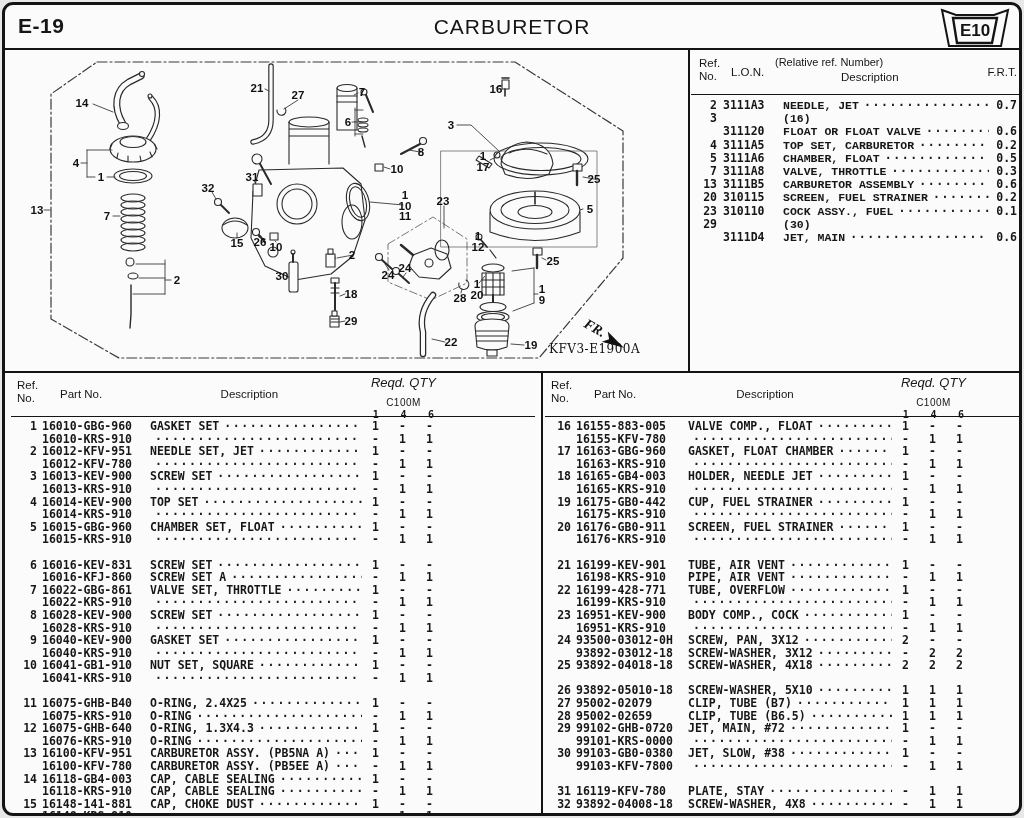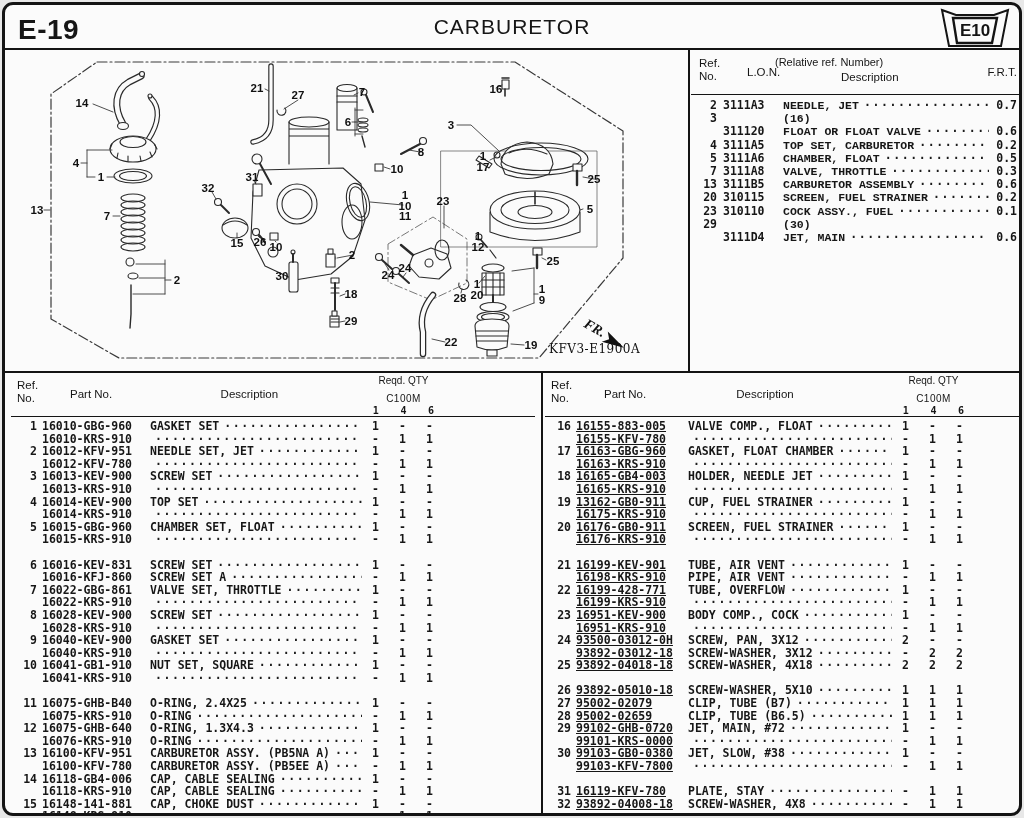--- a/index.html
+++ b/index.html
@@ -3,77 +3,77 @@
 <meta charset="utf-8">
 <style>
   html,body{margin:0;padding:0;background:#e8e8e8;}
   body{width:1024px;height:818px;position:relative;overflow:hidden;
        font-family:"Liberation Sans",sans-serif;color:#161616;}
   .page{position:absolute;left:2px;top:2px;right:2px;bottom:2px;background:#fbfbfb;
         border:3.5px solid #141414;border-radius:11px;overflow:hidden;}
 
   
   .hdr{position:absolute;left:0;top:0;right:0;height:43px;border-bottom:2.5px solid #141414;}
-  .page-code{position:absolute;left:13px;top:9px;font-size:28px;font-weight:bold;letter-spacing:.5px;}
+  .page-code{position:absolute;left:13px;top:9px;font-size:21px;font-weight:bold;letter-spacing:.5px;}
   .page-title{position:absolute;left:0;right:0;top:10px;text-align:center;font-size:21px;letter-spacing:1px;}
   .badge{position:absolute;right:8px;top:2px;}
 
   
   .vline-frt{position:absolute;left:683px;top:45px;width:2px;height:321px;background:#141414;}
   .hline-mid{position:absolute;left:0;right:0;top:366px;height:2px;background:#141414;}
   .vline-tbl{position:absolute;left:536px;top:368px;bottom:0;width:1.5px;background:#141414;}
 
   
   .art{position:absolute;left:8px;top:47px;}
   .callouts{position:absolute;inset:0;pointer-events:none;}
   .callout{position:absolute;transform:translate(-50%,-50%);font-size:11.5px;font-weight:bold;
            line-height:10.5px;text-align:center;color:#101010;white-space:nowrap;}
   .diagram-code{position:absolute;left:544px;top:337px;font-family:"DejaVu Serif",serif;
                 font-size:12px;letter-spacing:.5px;color:#101010;}
 
   
   .frt{position:absolute;left:686px;top:48px;width:330px;height:316px;}
   .frt-head{position:relative;height:41px;border-bottom:1.5px solid #141414;font-size:11.5px;}
   .fh-ref{position:absolute;left:8px;top:4px;line-height:13px;}
-  .fh-lon{position:absolute;left:56px;top:13px;}
+  .fh-lon{position:absolute;left:40px;top:13px;}
   .fh-rel{position:absolute;left:84px;top:3px;font-size:11px;}
   .fh-desc{position:absolute;left:150px;top:18px;}
   .fh-frt{position:absolute;right:4px;top:13px;}
   .frt-rows{padding-top:4px;}
   .frt-row{display:flex;height:13.2px;line-height:13.2px;
            font-family:"DejaVu Sans Mono",monospace;font-size:11.5px;font-weight:bold;
            padding-right:4px;white-space:nowrap;}
   .fr-ref{width:26px;text-align:right;}
   .fr-lon{width:55px;padding-left:6px;}
   .fr-desc{padding-left:5px;font-family:Liberation Mono, monospace;}
   .fr-frt{width:28px;text-align:right;}
 
   
   .ptable{position:absolute;top:369px;bottom:0;}
   .pt-left{left:6px;width:524px;}
   .pt-right{left:540px;width:478px;}
   .pt-head{position:relative;height:42px;border-bottom:1.5px solid #141414;font-size:11.5px;}
   .ph-ref{position:absolute;left:6px;top:5px;line-height:13px;}
-  .ph-part{position:absolute;left:59px;top:14px;text-align:right;}
+  .ph-part{position:absolute;left:49px;top:14px;text-align:right;}
   .ph-desc{position:absolute;left:40%;top:14px;}
   .ph-qty{position:absolute;top:1px;width:83px;text-align:center;}
   .pt-left .ph-qty{right:90px;}
   .pt-right .ph-qty{right:48px;}
-  .ph-qty .t{font-size:10px;}
+  .ph-qty .t{font-size:13px;font-style:italic;}
   .ph-qty .m{font-size:10px;margin-top:7px;letter-spacing:.5px;}
   .ph-qty .n{display:flex;margin-top:1px;font-family:"DejaVu Sans Mono",monospace;font-size:10px;font-weight:bold;}
   .ph-qty .n span{width:27.6px;text-align:center;}
   .p-rows{padding-top:3px;}
   .p-row{display:flex;height:12.6px;line-height:12.6px;white-space:nowrap;
          font-family:"DejaVu Sans Mono",monospace;font-size:11.5px;font-weight:bold;}
   .pt-left .p-row{padding-right:92px;}
   .pt-right .p-row{padding-right:50px;}
   .p-ref{width:26px;text-align:right;}
   .p-part{width:106px;padding-left:5px;}
-  .pt-right .p-part{width:110px;text-decoration:underline;}
+  .pt-right .p-part{width:110px;}
   .p-desc{padding-left:2px;}
   .gap{margin-top:12.6px;}
 
   .lead{flex:1;overflow:hidden;white-space:nowrap;letter-spacing:1.6px;padding:0 5px;color:#1c1c1c;}
   .qc{width:27px;text-align:center;}
 </style>
 </head>
 <body>
 
 <div class="page">
@@ -784,21 +784,21 @@
           <div class="p-ref"></div>
           <div class="p-part">16100-KFV-780</div>
           <div class="p-desc">CARBURETOR ASSY. (PB5EE A)</div>
           <div class="lead">······································································</div>
           <div class="qc">-</div>
           <div class="qc">1</div>
           <div class="qc">1</div>
         </div>
         <div class="p-row">
           <div class="p-ref">14</div>
-          <div class="p-part">16118-GB4-006</div>
+          <div class="p-part">16118-GB4-003</div>
           <div class="p-desc">CAP, CABLE SEALING</div>
           <div class="lead">······································································</div>
           <div class="qc">1</div>
           <div class="qc">-</div>
           <div class="qc">-</div>
         </div>
         <div class="p-row">
           <div class="p-ref"></div>
           <div class="p-part">16118-KRS-910</div>
           <div class="p-desc">CAP, CABLE SEALING</div>
@@ -896,21 +896,21 @@
           <div class="p-ref"></div>
           <div class="p-part">16165-KRS-910</div>
           <div class="p-desc"></div>
           <div class="lead">······································································</div>
           <div class="qc">-</div>
           <div class="qc">1</div>
           <div class="qc">1</div>
         </div>
         <div class="p-row">
           <div class="p-ref">19</div>
-          <div class="p-part">13162-GB0-911</div>
+          <div class="p-part">16175-GB0-442</div>
           <div class="p-desc">CUP, FUEL STRAINER</div>
           <div class="lead">······································································</div>
           <div class="qc">1</div>
           <div class="qc">-</div>
           <div class="qc">-</div>
         </div>
         <div class="p-row">
           <div class="p-ref"></div>
           <div class="p-part">16175-KRS-910</div>
           <div class="p-desc"></div>

